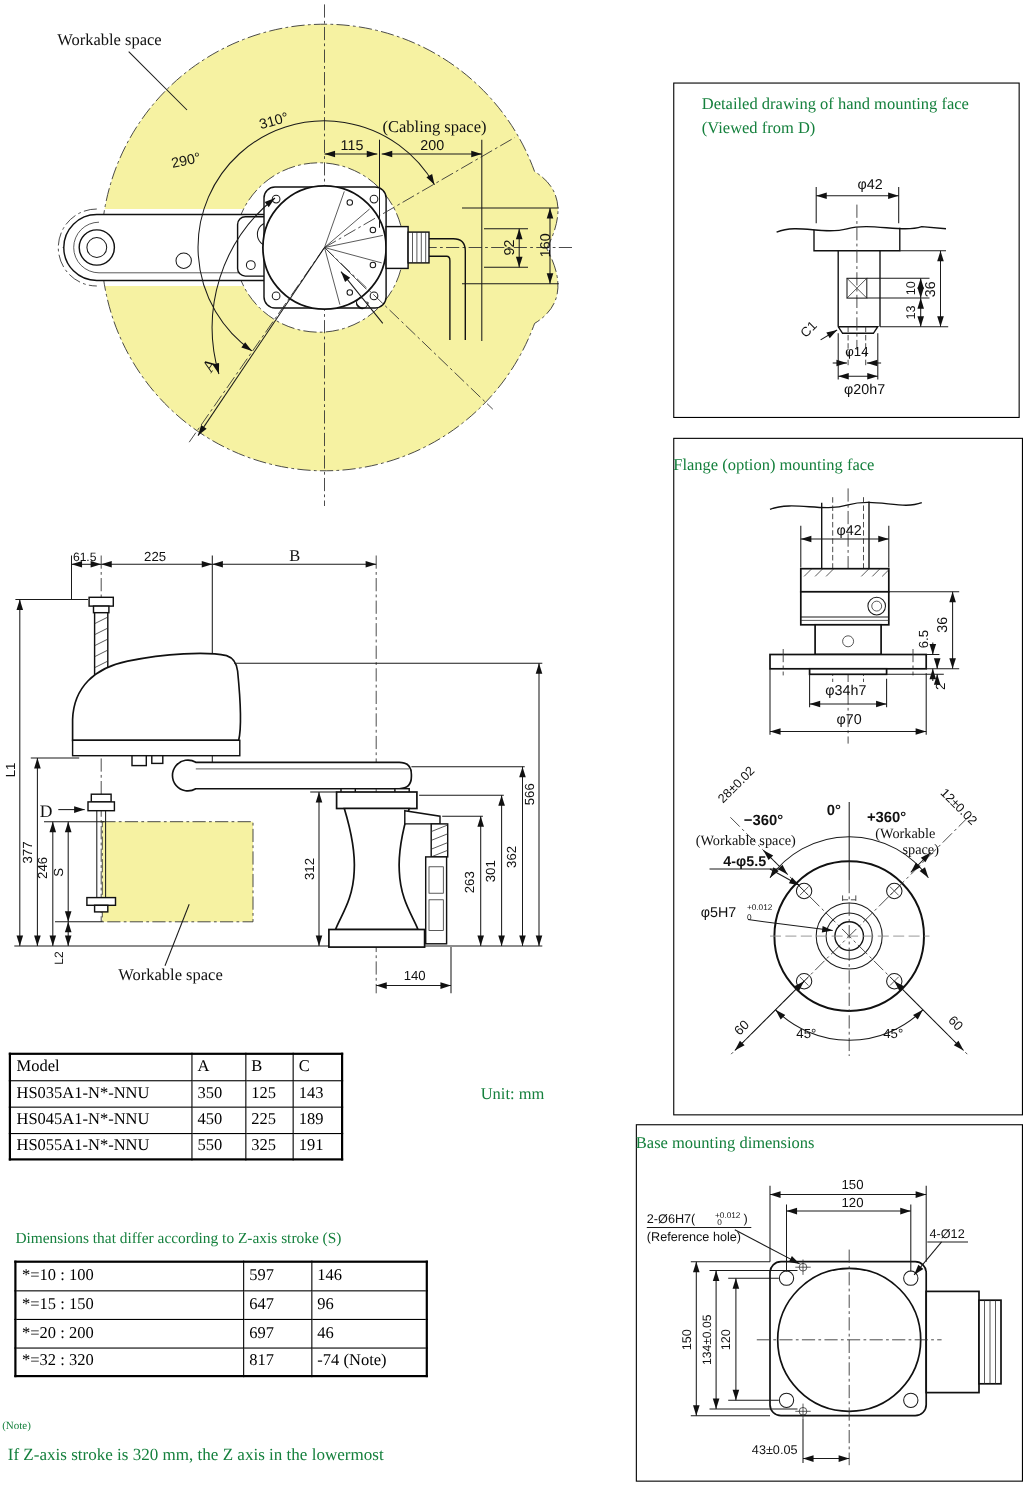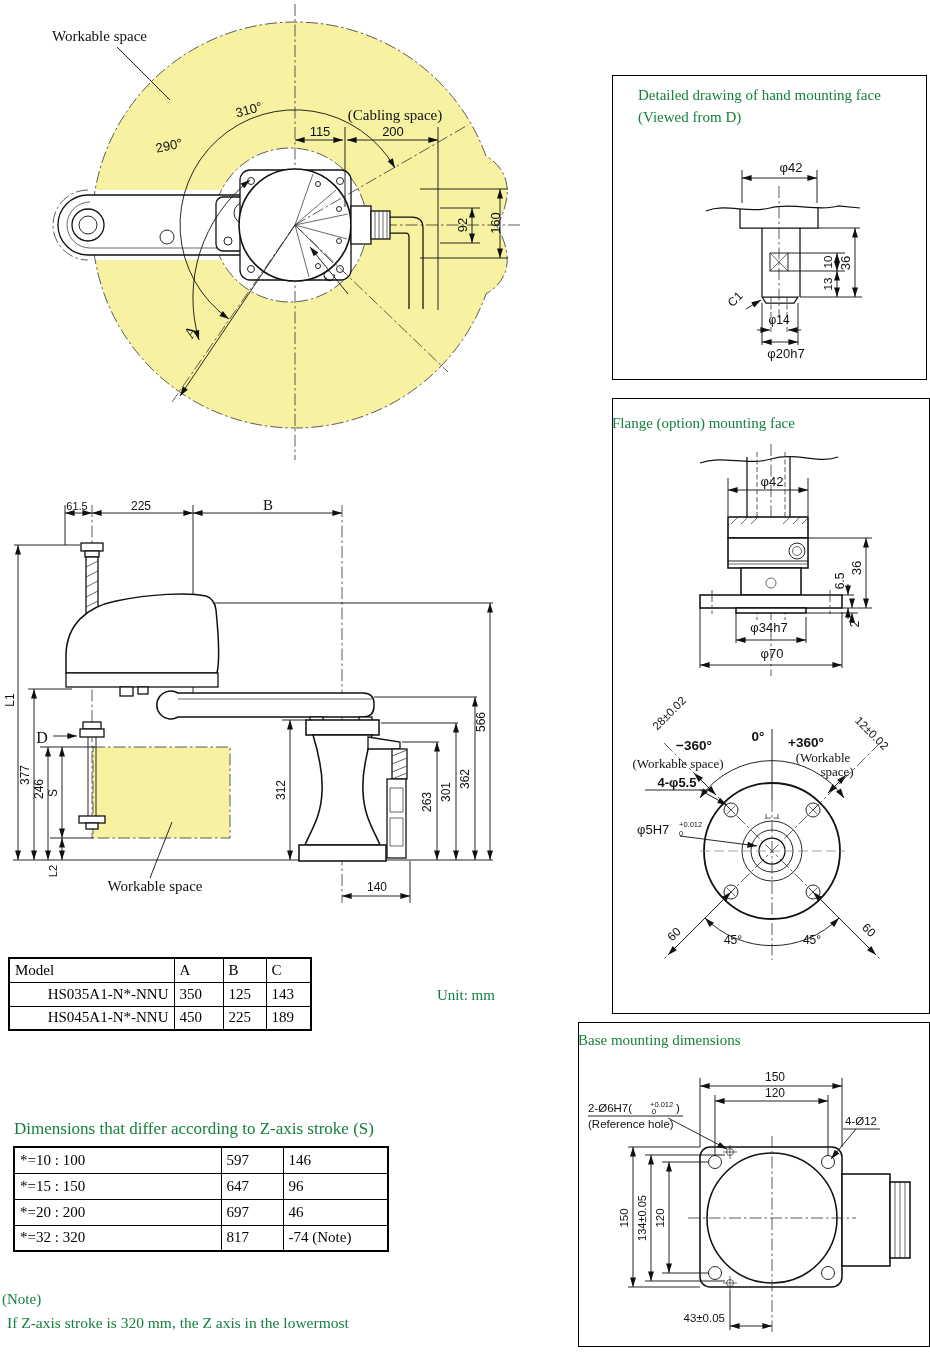--- a/index.html
+++ b/index.html
@@ -27,21 +27,21 @@
   text.srf13{font-family:"Liberation Serif",serif;font-size:13px}
   text.srf16{font-family:"Liberation Serif",serif;font-size:16px}
   text.st{text-anchor:start}
   text.en{text-anchor:end}
   
   .panel{position:absolute;border:1.7px solid #000;background:transparent}
   .htext{position:absolute;color:#15803d;font-family:"Liberation Serif",serif}
   .ptitle{font-size:15px;line-height:1.45}
   table{position:absolute;border-collapse:collapse;font-family:"Liberation Serif",serif;font-size:15px;color:#000;border:2px solid #000}
   th,td{border:1.5px solid #000;padding:0 5px;text-align:left;font-weight:normal}
-  .model-tbl td.mname{text-align:right}
+  .model-tbl td.mname{text-align:left}
   .model-tbl tr{height:24px}
   .stroke-tbl tr{height:26px}
 </style>
 </head>
 <body>
 
 <div class="screen">
 
 <svg width="930" height="1360" viewBox="0 0 930 1360">
   <defs>
@@ -419,26 +419,32 @@
     <td>350</td>
     <td>125</td>
     <td>143</td>
   </tr>
   <tr>
     <td class="mname">HS045A1-N*-NNU</td>
     <td>450</td>
     <td>225</td>
     <td>189</td>
   </tr>
+  <tr>
+    <td class="mname">HS055A1-N*-NNU</td>
+    <td>550</td>
+    <td>325</td>
+    <td>191</td>
+  </tr>
 </tbody>
     </table>
 
 <div class="htext" style="left:437px;top:987px;font-size:15px">Unit: mm</div>
 
-<div class="htext" style="left:14px;top:1119px;font-size:17px">Dimensions that differ according to Z-axis stroke (S)</div>
+<div class="htext" style="left:14px;top:1119px;font-size:14px">Dimensions that differ according to Z-axis stroke (S)</div>
 <table class="stroke-tbl" style="left:13px;top:1146px">
   <colgroup>
         <col style="width:207px">
         <col style="width:62px">
         <col style="width:105px">
       </colgroup>
   <tbody>
   <tr>
     <td>*=10 : 100</td>
     <td>597</td>
@@ -455,16 +461,16 @@
     <td>46</td>
   </tr>
   <tr>
     <td>*=32 : 320</td>
     <td>817</td>
     <td>-74 (Note)</td>
   </tr>
 </tbody>
     </table>
 
-<div class="htext" style="left:2px;top:1291px;font-size:15px">(Note)</div>
+<div class="htext" style="left:2px;top:1291px;font-size:10px">(Note)</div>
 <div class="htext" style="left:7px;top:1314px;font-size:15.5px">If Z-axis stroke is 320 mm, the Z axis in the lowermost</div>
 
 </div>
 
 </body></html>

